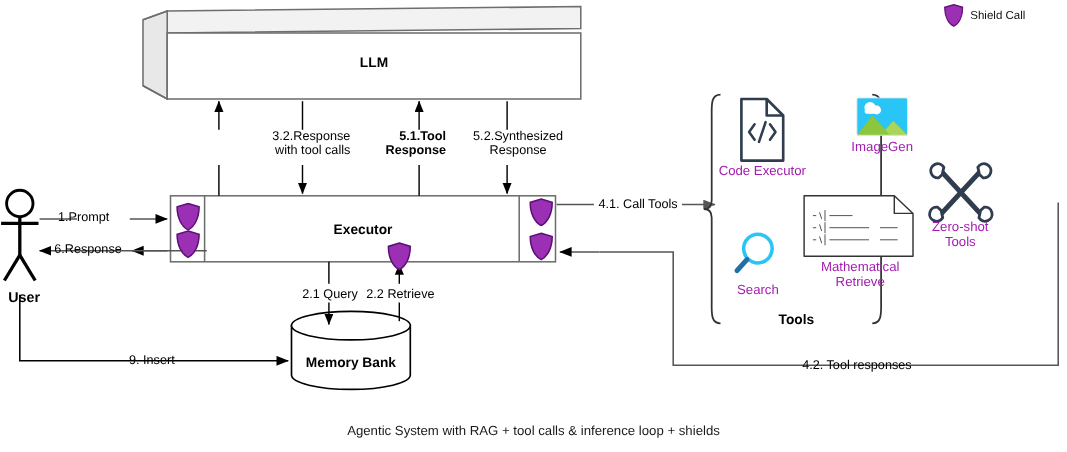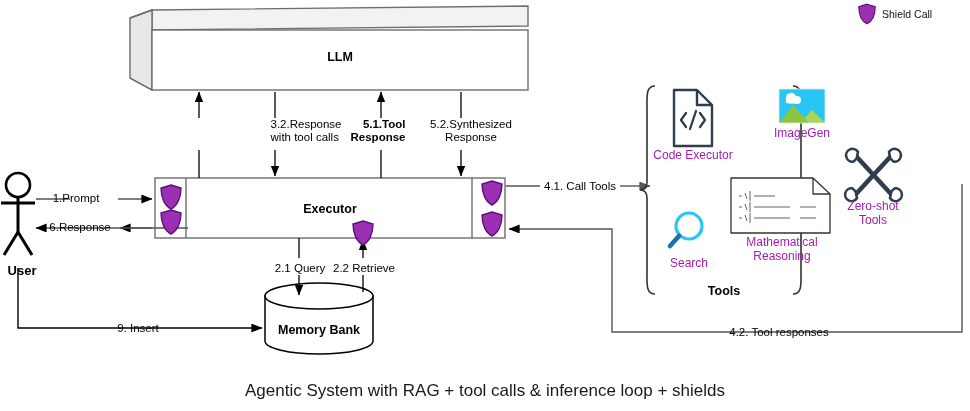--- a/index.html
+++ b/index.html
@@ -9,21 +9,21 @@
     color:#000000;
   }
   #canvas{position:absolute;left:0;top:0;width:970px;height:411px;}
   .lbl{position:absolute;font-size:11.5px;line-height:13px;color:#000;white-space:nowrap;}
   .lbl.c{text-align:center;transform:translateX(-50%);}
   .node-title{position:absolute;font-weight:bold;font-size:12.5px;text-align:center;transform:translate(-50%,-50%);white-space:nowrap;}
   .icon-label{position:absolute;font-size:12px;line-height:14px;text-align:center;transform:translateX(-50%);white-space:nowrap;color:#a21caf;}
   svg{display:block;}
   .shield{position:absolute;}
   .caption{position:absolute;left:485px;top:391px;transform:translate(-50%,-50%);
-           font-size:17px;color:#1a1a1a;white-space:nowrap;}
+           font-size:12px;color:#1a1a1a;white-space:nowrap;}
   .legend-text{position:absolute;font-size:10.5px;color:#111;white-space:nowrap;}
 </style>
 </head>
 <body>
 
 <div id="canvas">
 
   <svg width="970" height="411" viewBox="0 0 970 411">
     <defs>
       <marker id="arrB" markerWidth="9" markerHeight="9" refX="7.6" refY="3.2" orient="auto">
@@ -220,28 +220,28 @@
 
   <div class="icon-label" style="left:693px;top:148px;">Code Executor</div>
   <div class="icon-label" style="left:802px;top:126px;">ImageGen</div>
   <div class="icon-label" style="left:873px;top:199px;">
     <div>Zero-shot</div>
     <div>Tools</div>
   </div>
   <div class="icon-label" style="left:689px;top:256px;">Search</div>
   <div class="icon-label" style="left:782px;top:235px;">
     <div>Mathematical</div>
-    <div>Reasoning</div>
+    <div>Retrieve</div>
   </div>
 
   <div class="lbl c" style="left:76px;top:192px;">1.Prompt</div>
   <div class="lbl c" style="left:80px;top:221px;">6.Response</div>
   <div class="lbl c" style="left:138px;top:322px;">9. Insert</div>
 
-  <div class="lbl c" style="left:283px;top:118px;text-align:left;margin-left:23px;">
+  <div class="lbl c" style="left:283px;top:118px;text-align:right;">
     <div>3.2.Response</div>
     <div>with tool calls</div>
   </div>
   <div class="lbl c" style="left:378px;top:118px;text-align:right;font-weight:bold;">
     <div>5.1.Tool</div>
     <div>Response</div>
   </div>
   <div class="lbl c" style="left:471px;top:118px;text-align:center;">
     <div>5.2.Synthesized</div>
     <div>Response</div>

